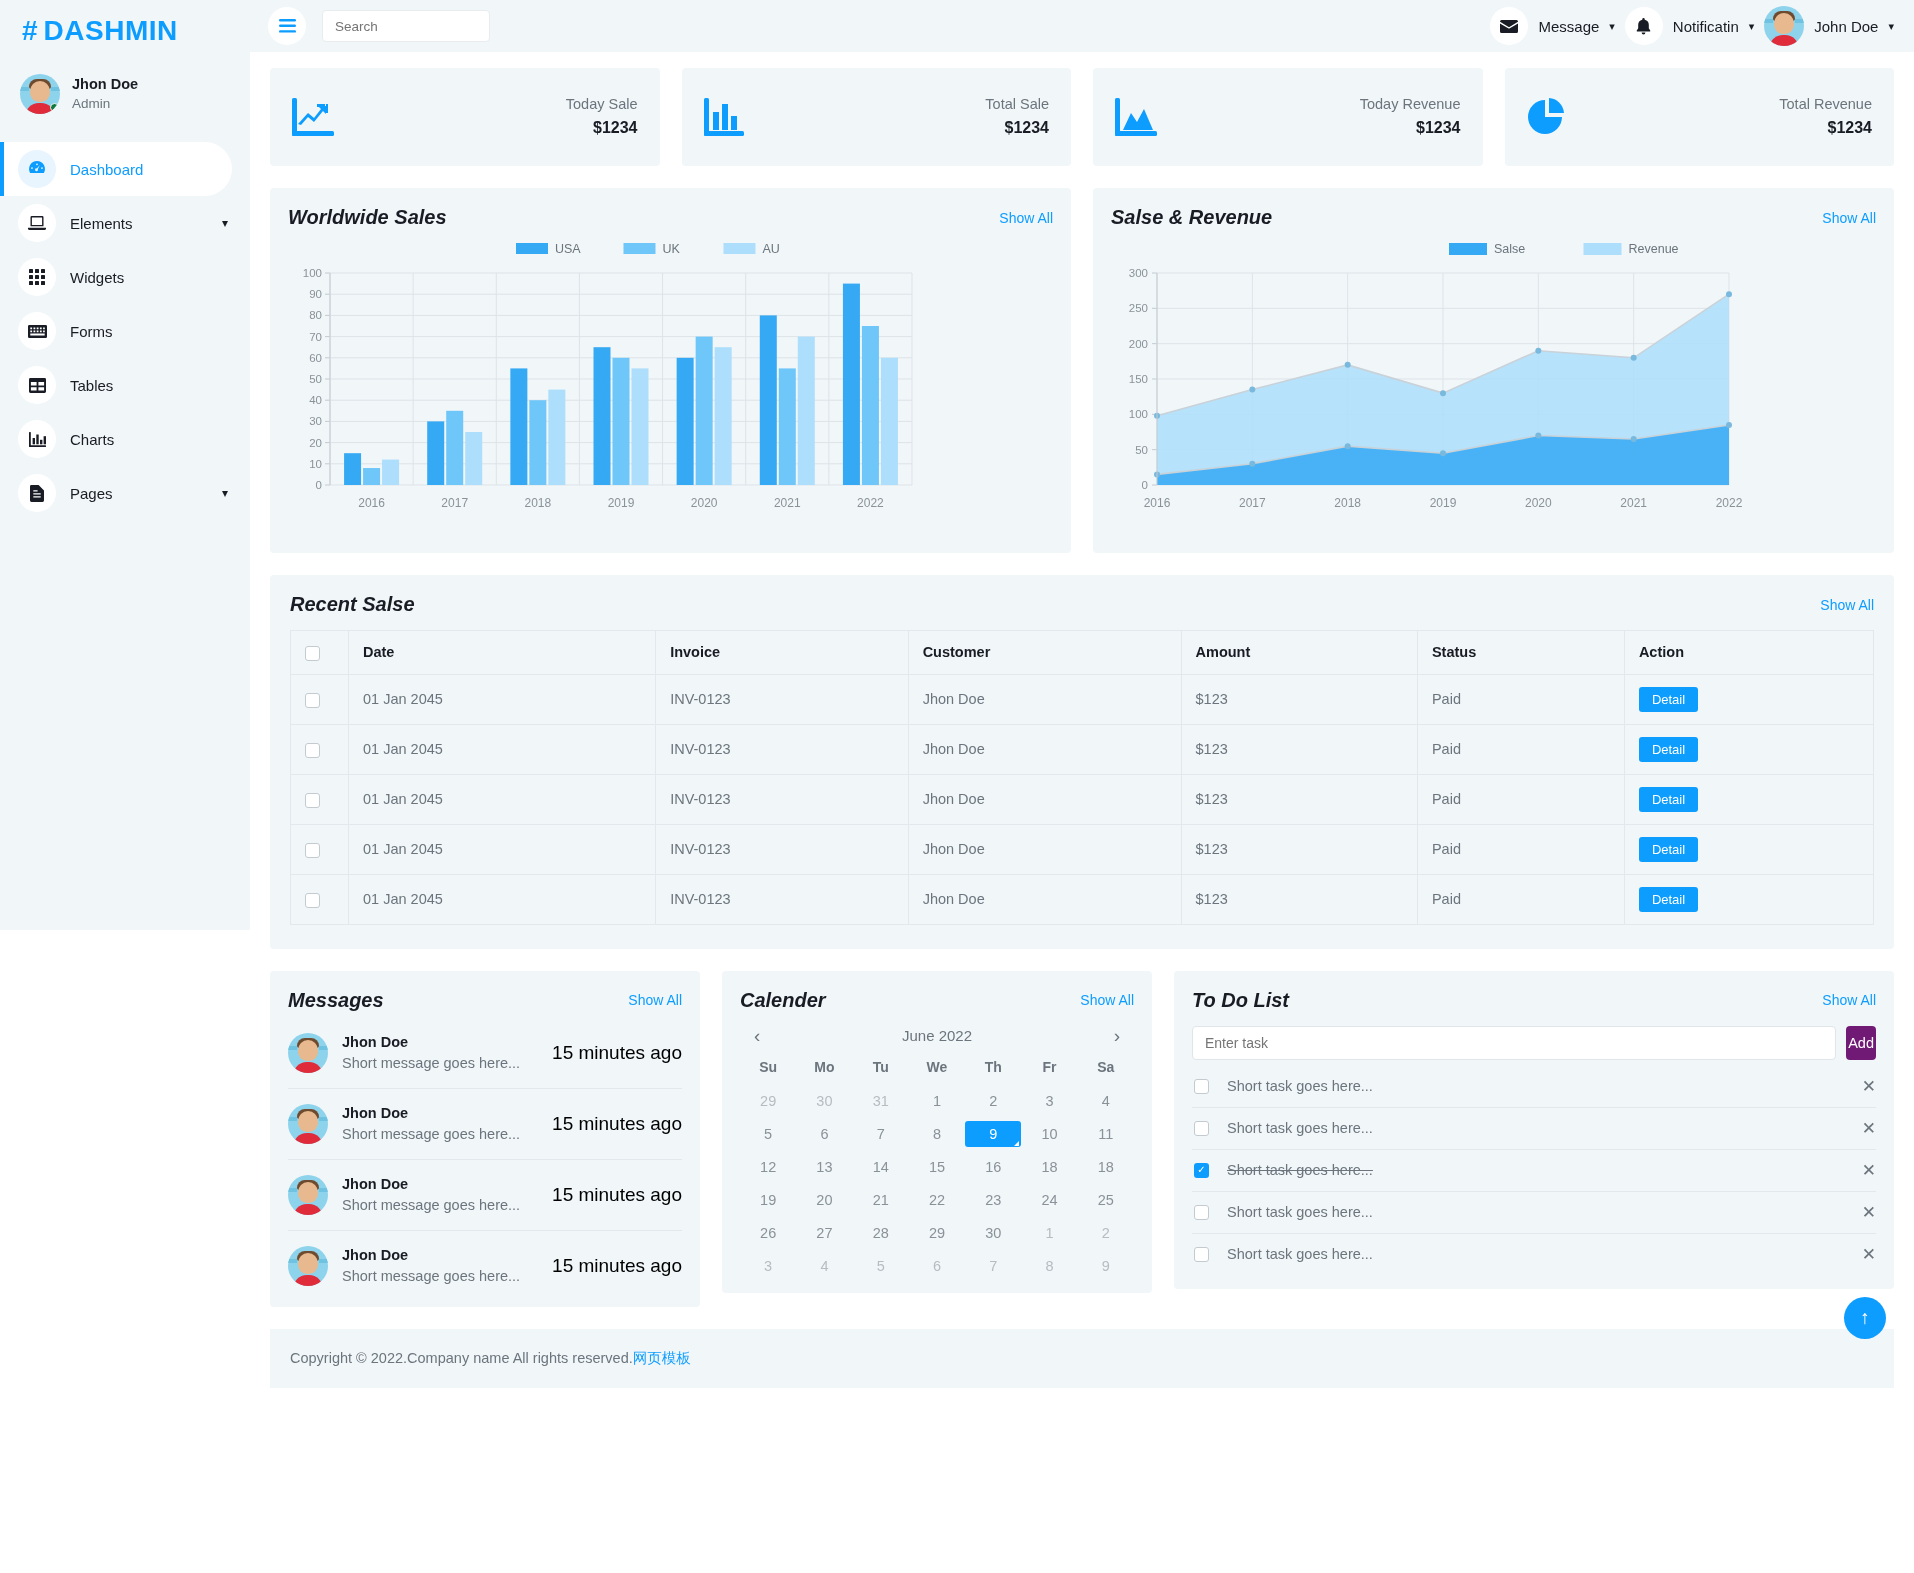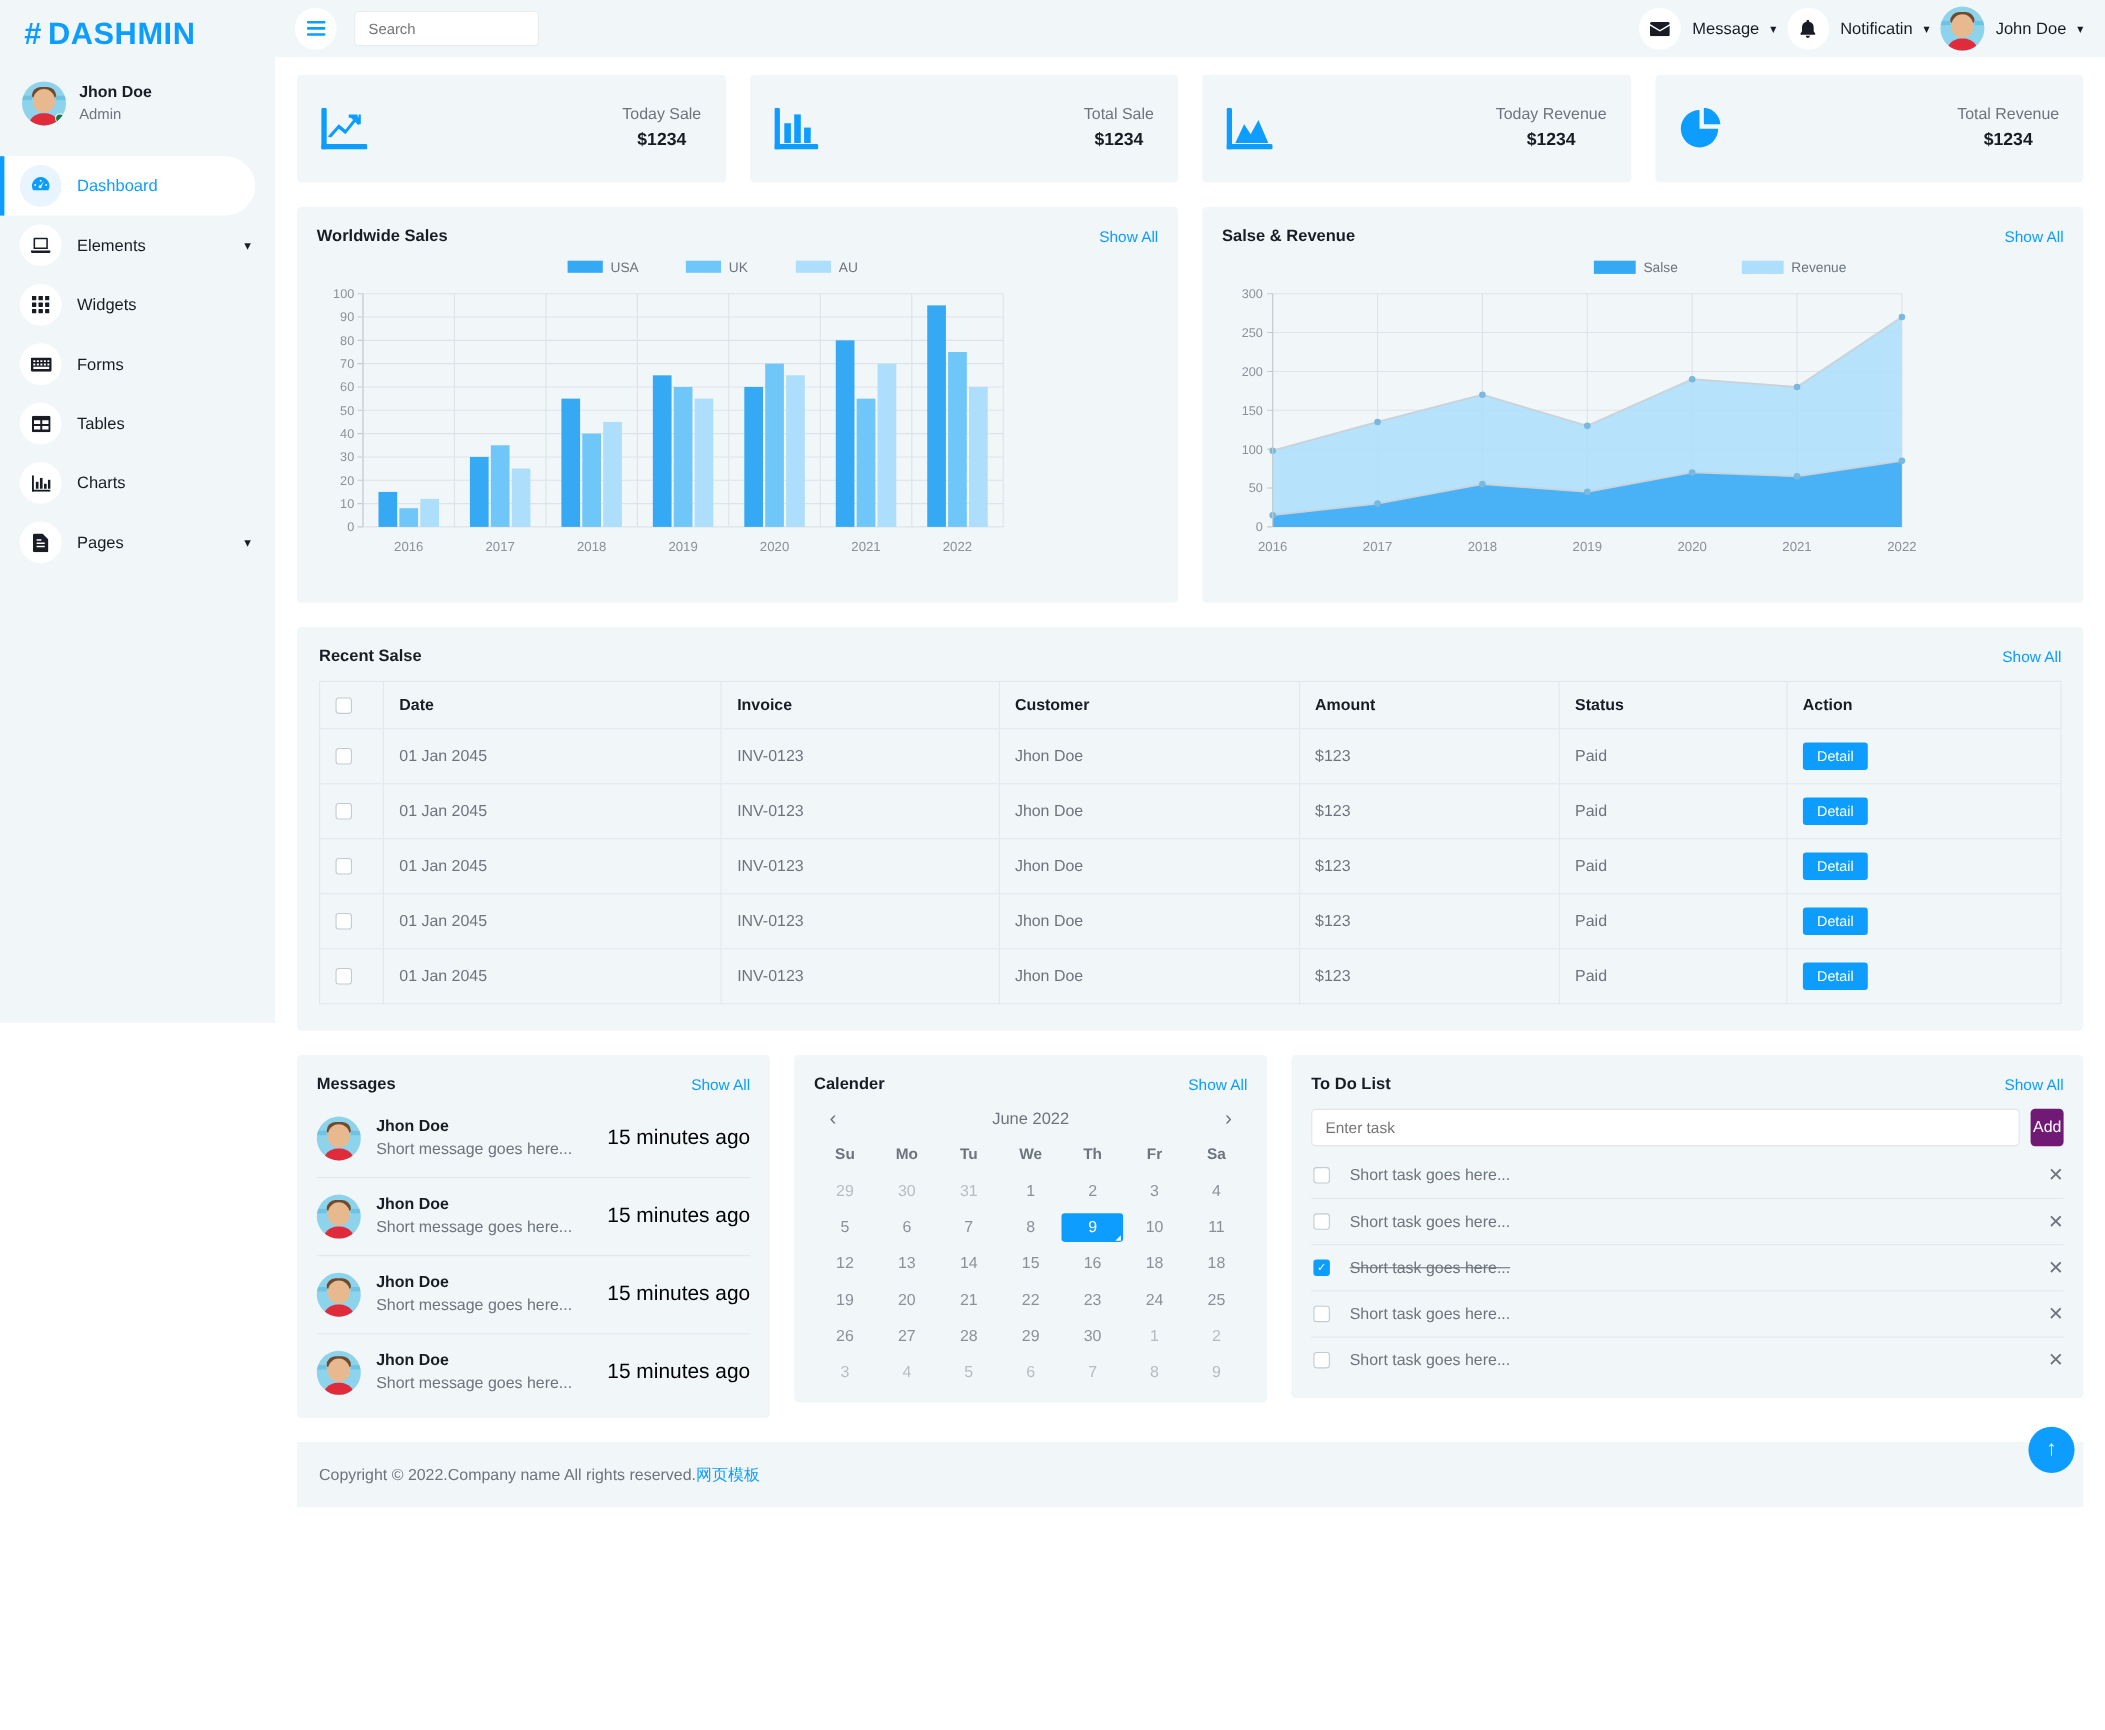--- a/index.html
+++ b/index.html
@@ -98,30 +98,30 @@
   .chev { font-size:11px; color:#191C24; }
 
   #content { padding: 16px 20px 0 20px; }
 
   .stat-row { display:flex; gap:22px; }
   .stat-card {
     flex:1; background:#F1F6F9; border-radius:4px; height:98px;
     display:flex; align-items:center; padding: 0 22px;
   }
   .stat-icon { font-size:0; color:#0D9DFF; }
-  .stat-txt { margin-left:auto; text-align:center; }
+  .stat-txt { margin-left:auto; text-align:right; }
   .stat-label { font-size:14.5px; color:#6C757D; line-height:1.5; }
   .stat-value { font-size:16px; font-weight:bold; color:#191C24; line-height:1.5; }
 
   .charts-row { display:flex; gap:22px; margin-top:22px; }
   .card {
     background:#F1F6F9; border-radius:4px; padding: 18px 18px 14px 18px;
   }
   .card-head { display:flex; align-items:center; margin-bottom: 6px; }
-  .card-title { font-size:15px; font-weight:bold; color:#191C24; }
+  .card-title { font-size:20px; font-weight:bold; color:#191C24;font-style:italic; }
   .show-all { margin-left:auto; font-size:14px; color:#0D9DFF; text-decoration:none; cursor:pointer; }
 
   .chart-box { flex:1; }
   svg text { font-family:"Liberation Sans", sans-serif; }
 
   
   .table-card { margin-top:22px; padding: 18px 20px 24px 20px; }
   table { width:100%; border-collapse:collapse; margin-top: 14px; }
   th {
     text-align:left; font-size:14.5px; font-weight:bold; color:#191C24;

